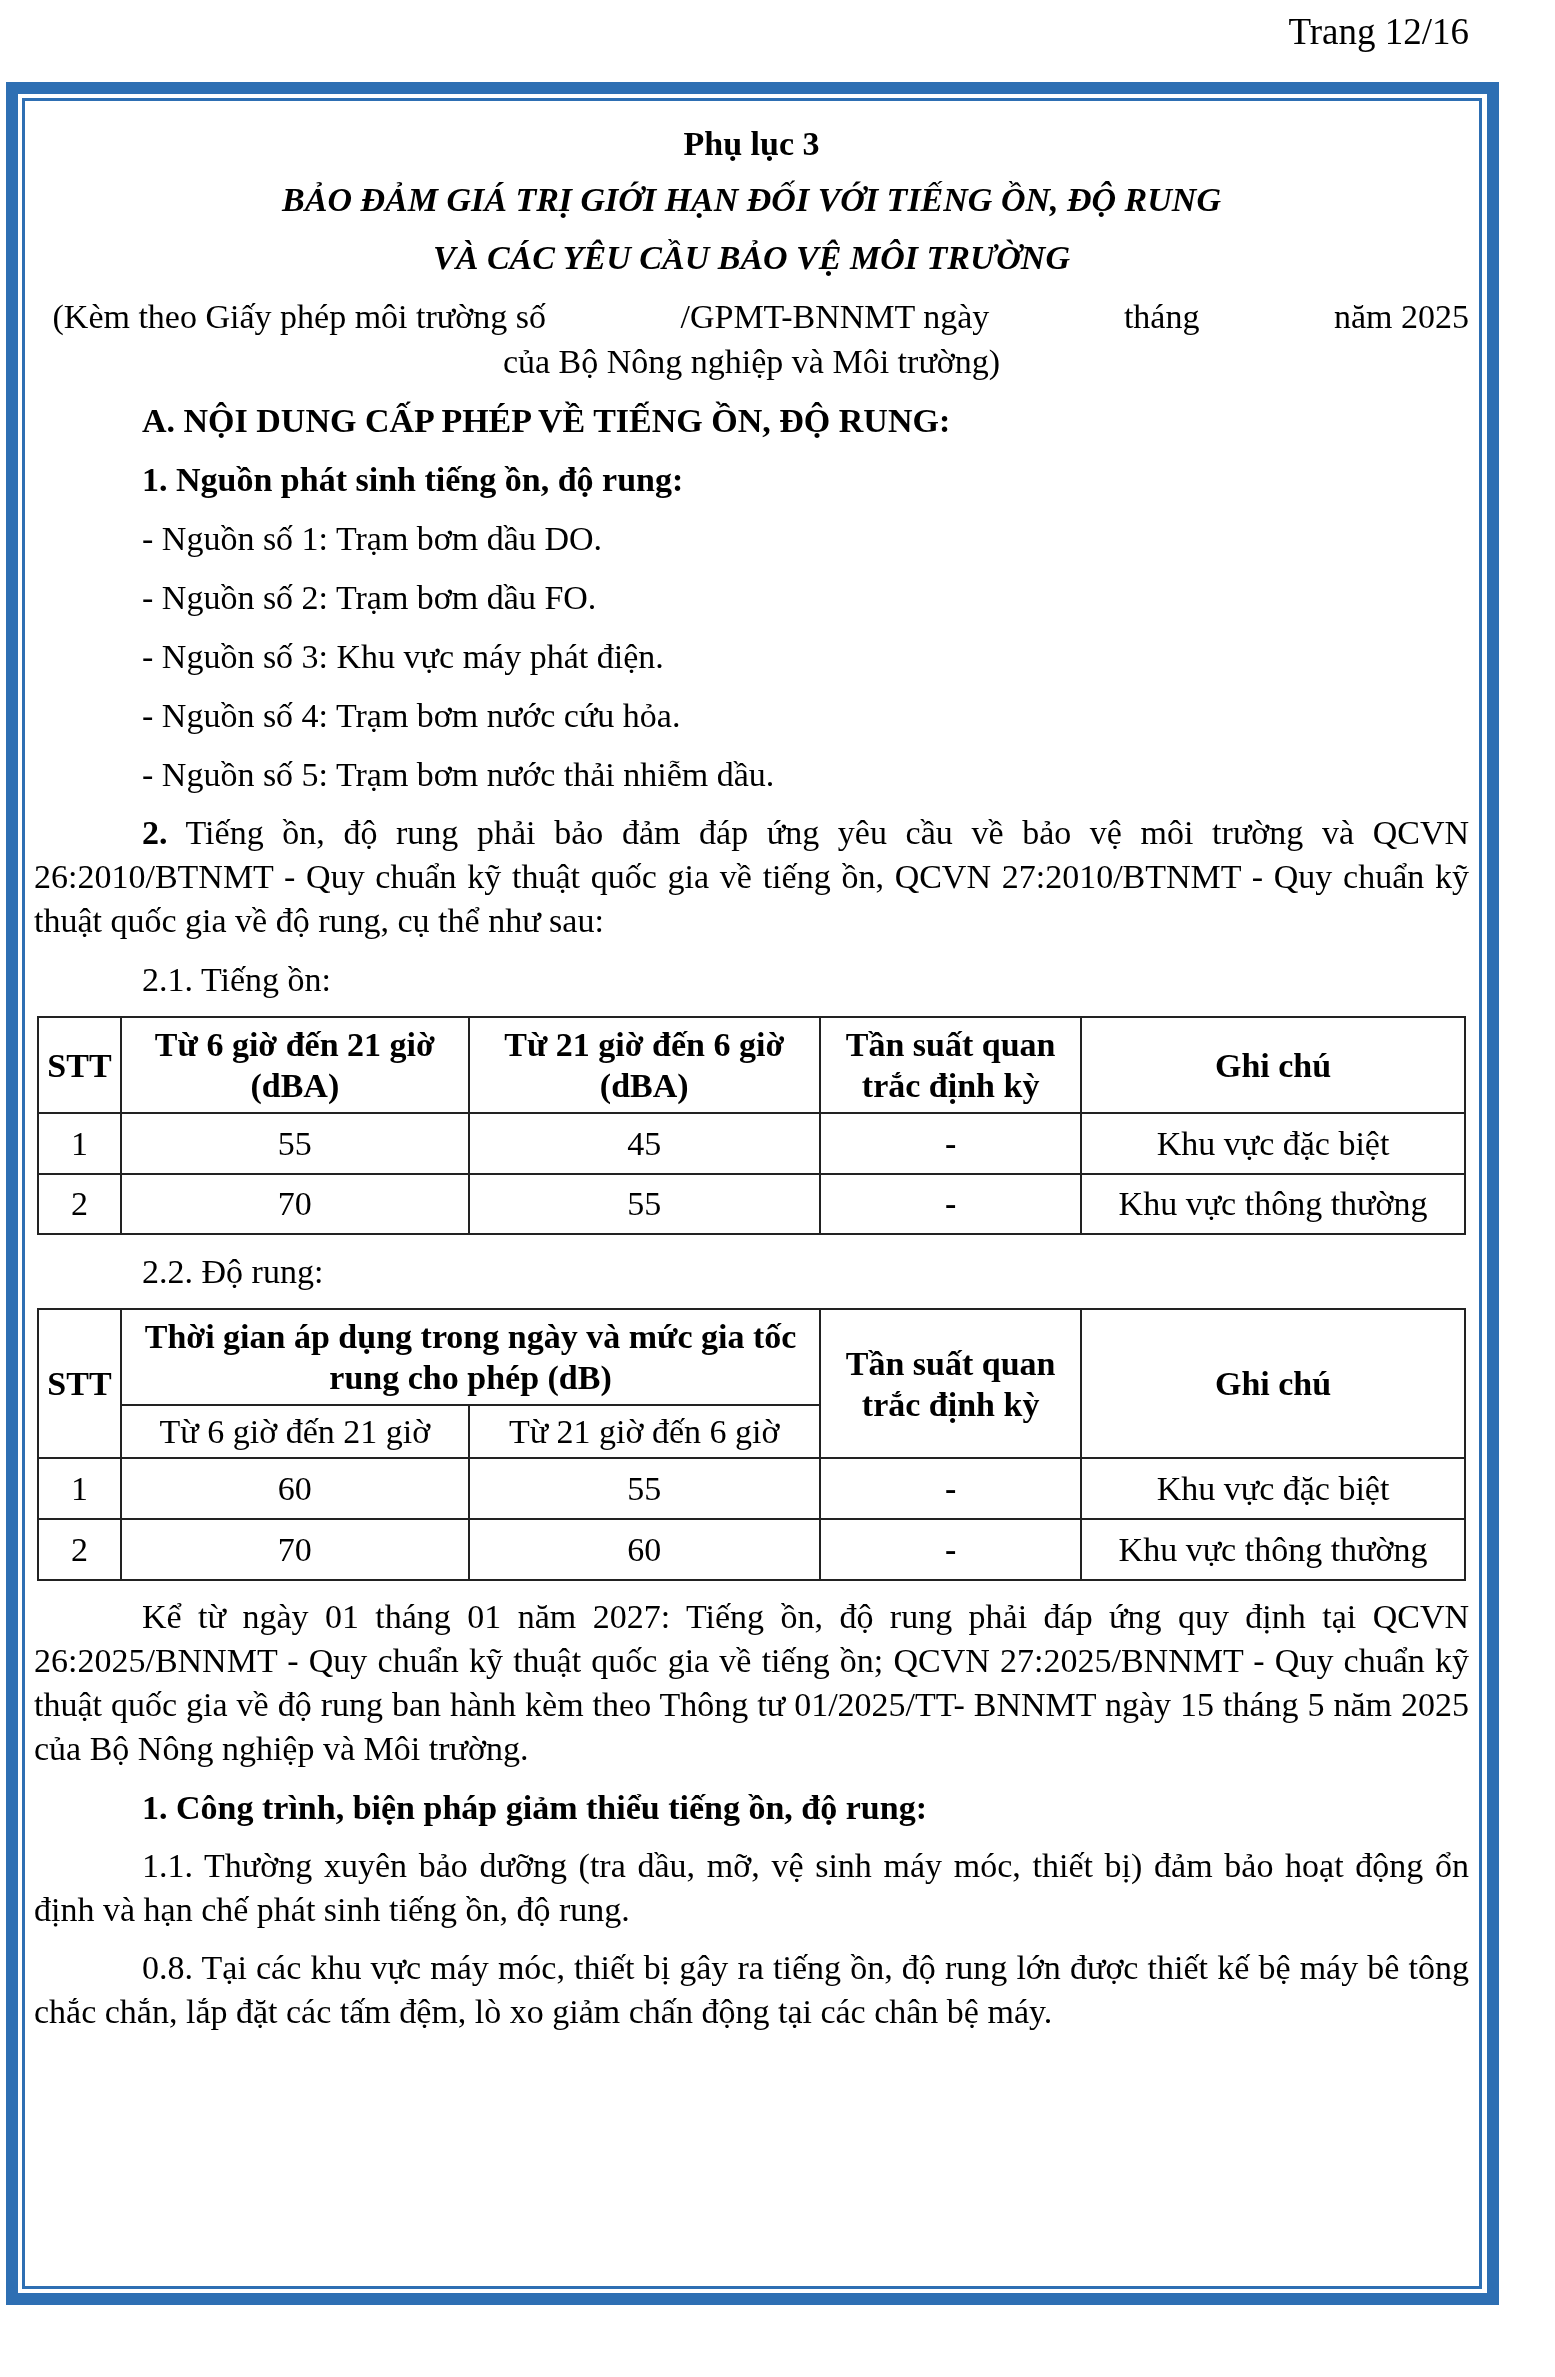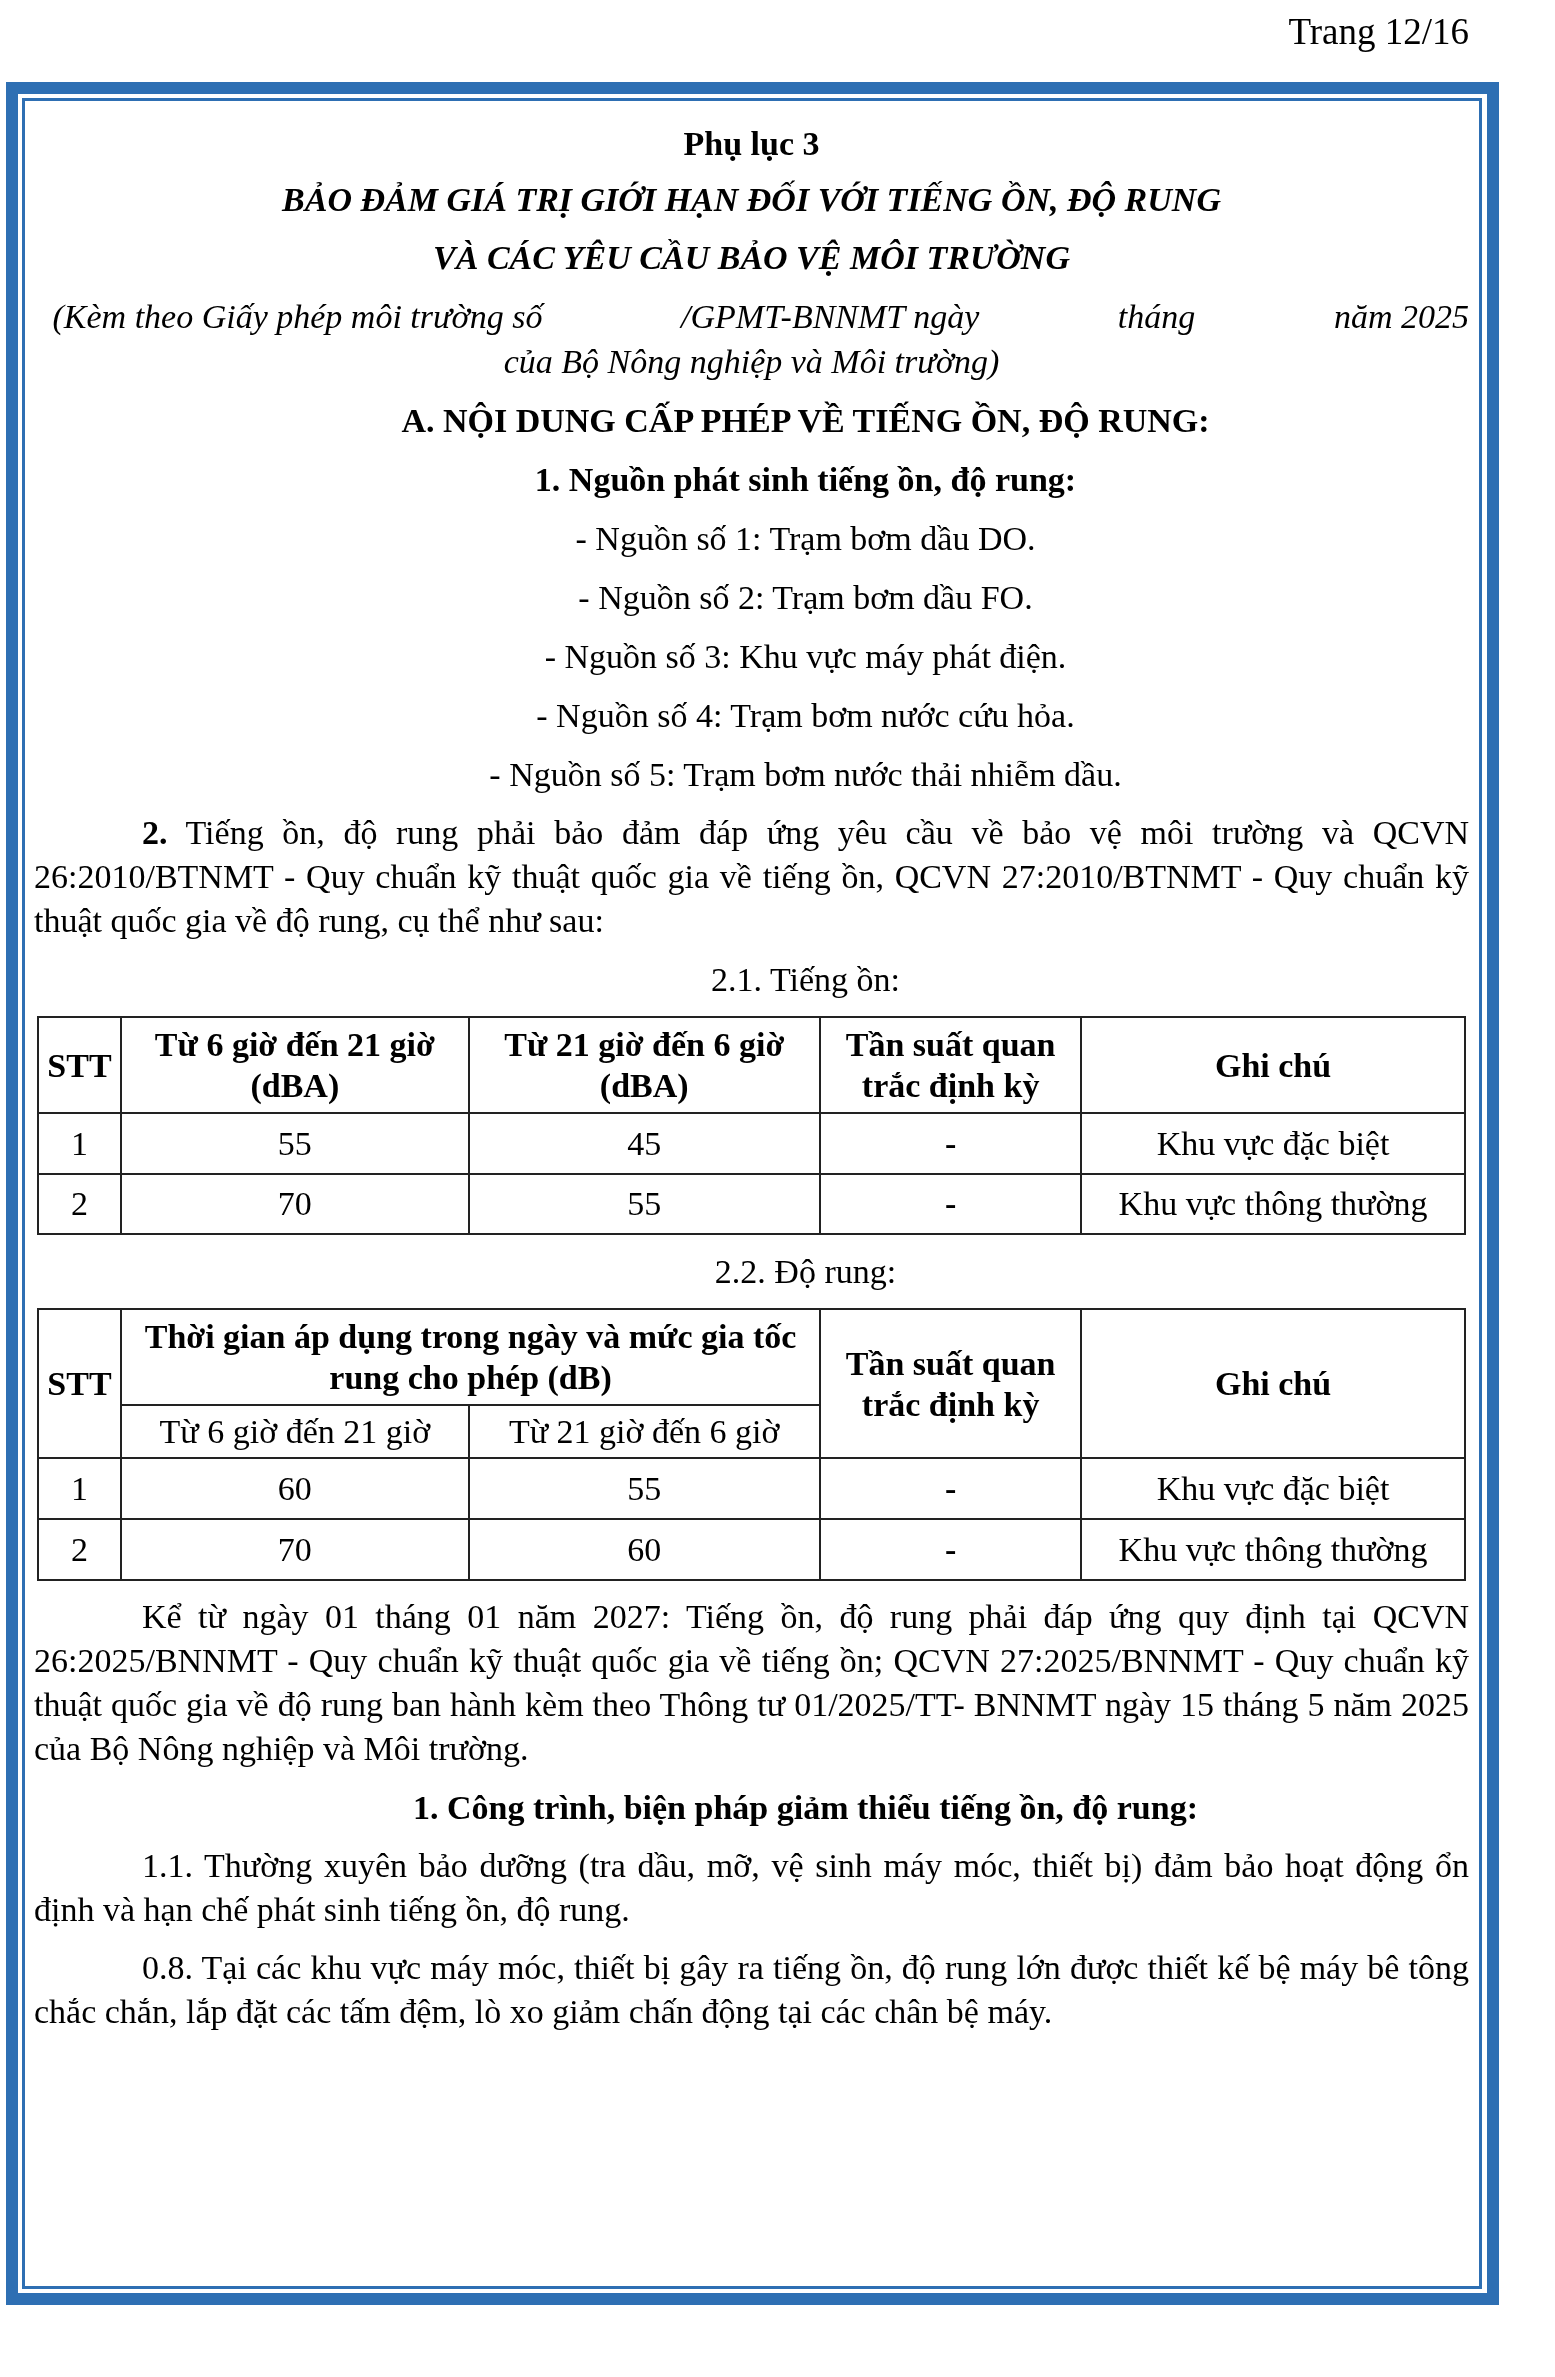--- a/index.html
+++ b/index.html
@@ -53,31 +53,29 @@
     .bold { font-weight: bold; }
     .title-1 {
       margin-top: 5.7px;
       margin-bottom: 12.8px;
     }
     .title-line {
       margin-bottom: 14px;
       font-style: italic;
     }
     .subtitle {
-      font-style: italic;
       line-height: 45px;
     }
     .subtitle-line1 {
       display: flex;
       justify-content: space-between;
       padding: 0 0 0 18.5px;
     }
     .indent {
       padding-left: 108px;
-      text-align: center;
     }
     .para {
       margin-top: 14px;
       text-align: justify;
     }
     .para-indent {
       text-indent: 108px;
     }
     .line-item {
       margin-top: 15px;

